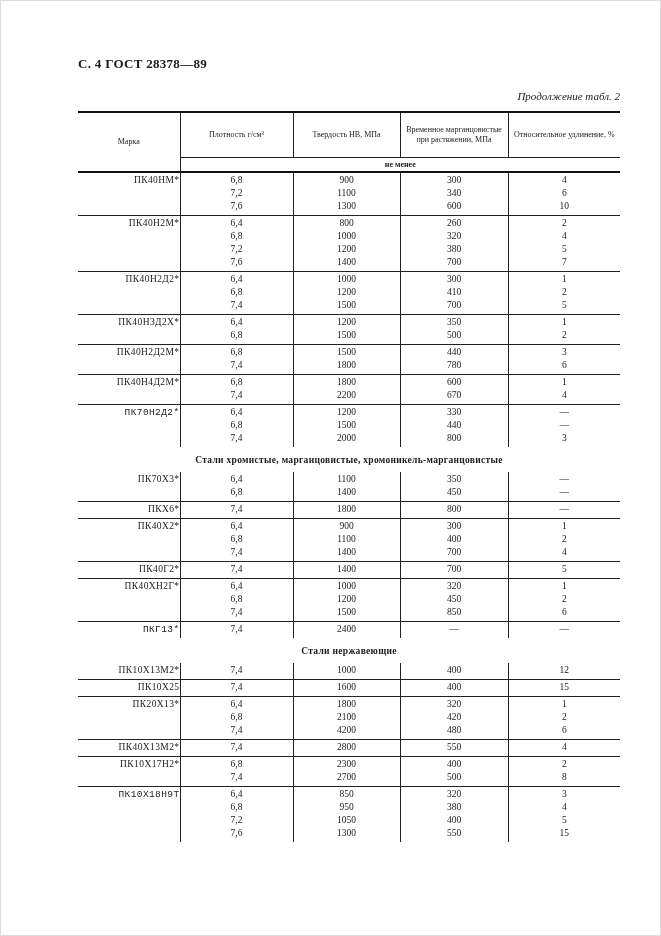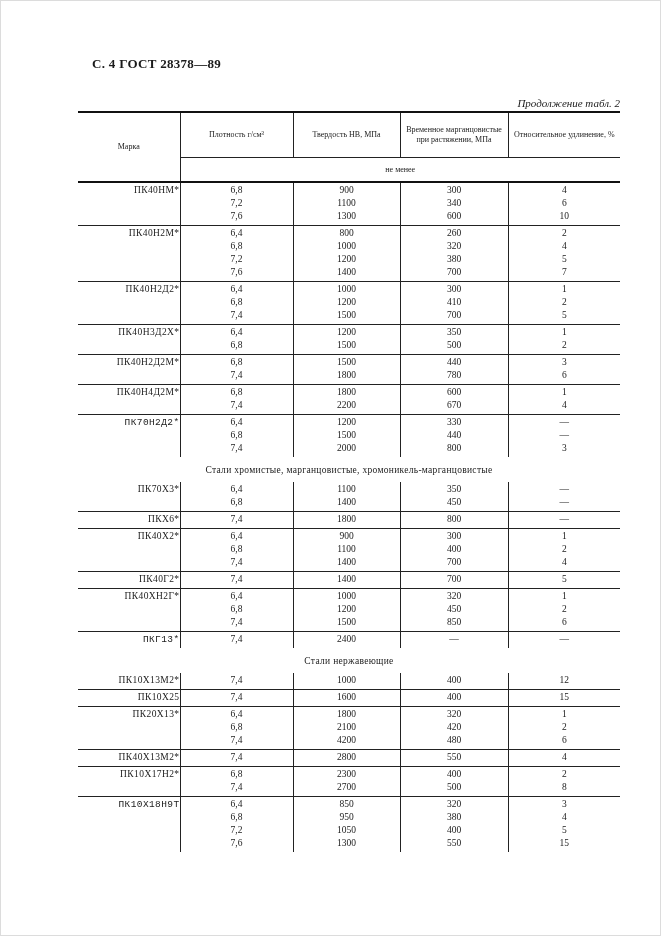--- a/index.html
+++ b/index.html
@@ -16,31 +16,31 @@
     overflow: hidden;
   }
   .page-frame {
     position: absolute;
     inset: 0;
     border: 1px solid #dcdcdc;
     pointer-events: none;
   }
   .page-header {
     position: absolute;
-    left: 92px;
+    left: 78px;
     top: 56px;
     font-size: 13px;
     font-weight: bold;
     letter-spacing: 0.3px;
     white-space: nowrap;
   }
   .table-caption {
     position: absolute;
     right: 41px;
-    top: 97px;
+    top: 90px;
     font-size: 11px;
     font-style: italic;
     white-space: nowrap;
   }
   table.gost {
     position: absolute;
     left: 78px;
     top: 111px;
     width: 542px;
     border-collapse: collapse;
@@ -55,21 +55,21 @@
 
   thead th {
     font-weight: normal;
     font-size: 8px;
     line-height: 10px;
     text-align: center;
     vertical-align: middle;
     padding: 2px 5px;
   }
   thead tr.head-row { height: 45px; }
-  thead tr.sub-row { height: 25px; }
+  thead tr.sub-row { height: 15px; font-weight: bold; }
   thead th + th { border-left: 1px solid #222; }
   thead th.colhead { border-bottom: 1px solid #222; }
   thead th.marka-h { border-bottom: 2px solid #111; }
   thead td.threshold {
     border-left: 1px solid #222;
     border-bottom: 2px solid #111;
     font-size: 8px;
     text-align: center;
     vertical-align: middle;
   }
@@ -98,20 +98,21 @@
   tbody.group.no-rule td.marka { border-bottom: none; font-family: Liberation Mono, monospace; }
 
   tbody.section-row td {
     font-size: 9.5px;
     letter-spacing: 0.3px;
     text-align: center;
     vertical-align: middle;
     height: 25px;
     padding: 0;
     border: none;
+    font-weight: bold;
   }
 </style>
 </head>
 <body>
 
 <div class="page-frame"></div>
 
 <div class="page-header">С. 4 ГОСТ 28378—89</div>
 
 <div class="table-caption">Продолжение табл. 2</div>

